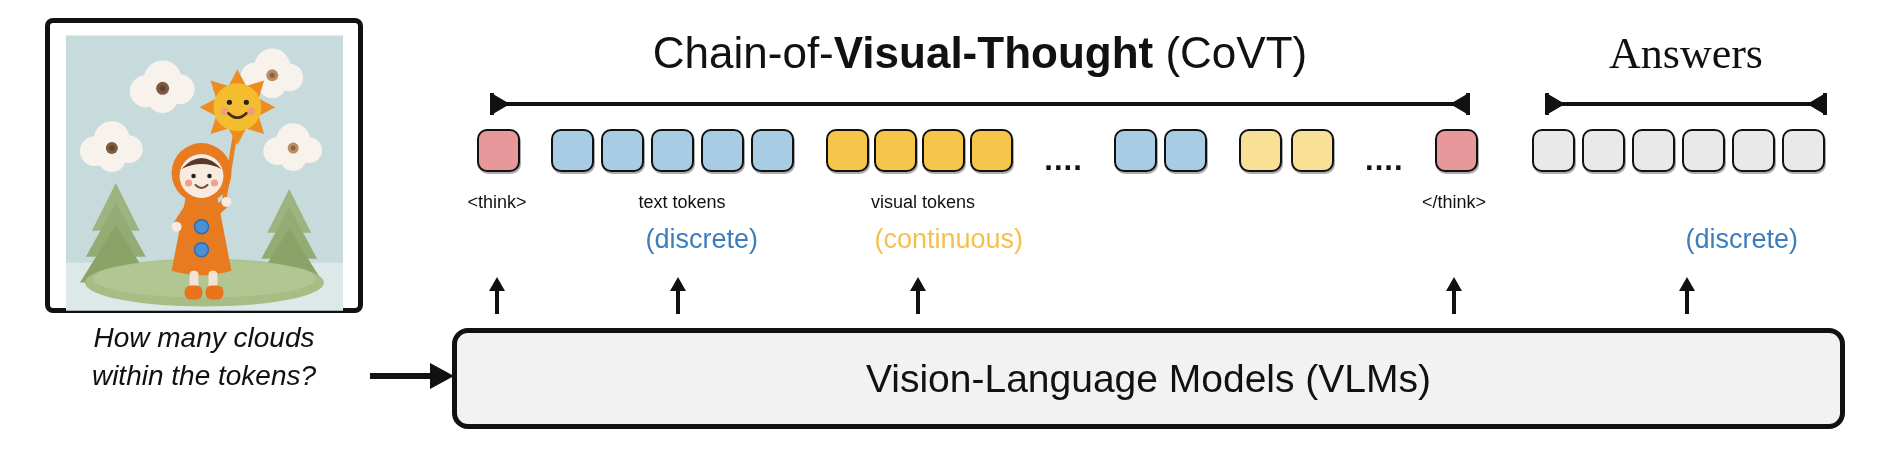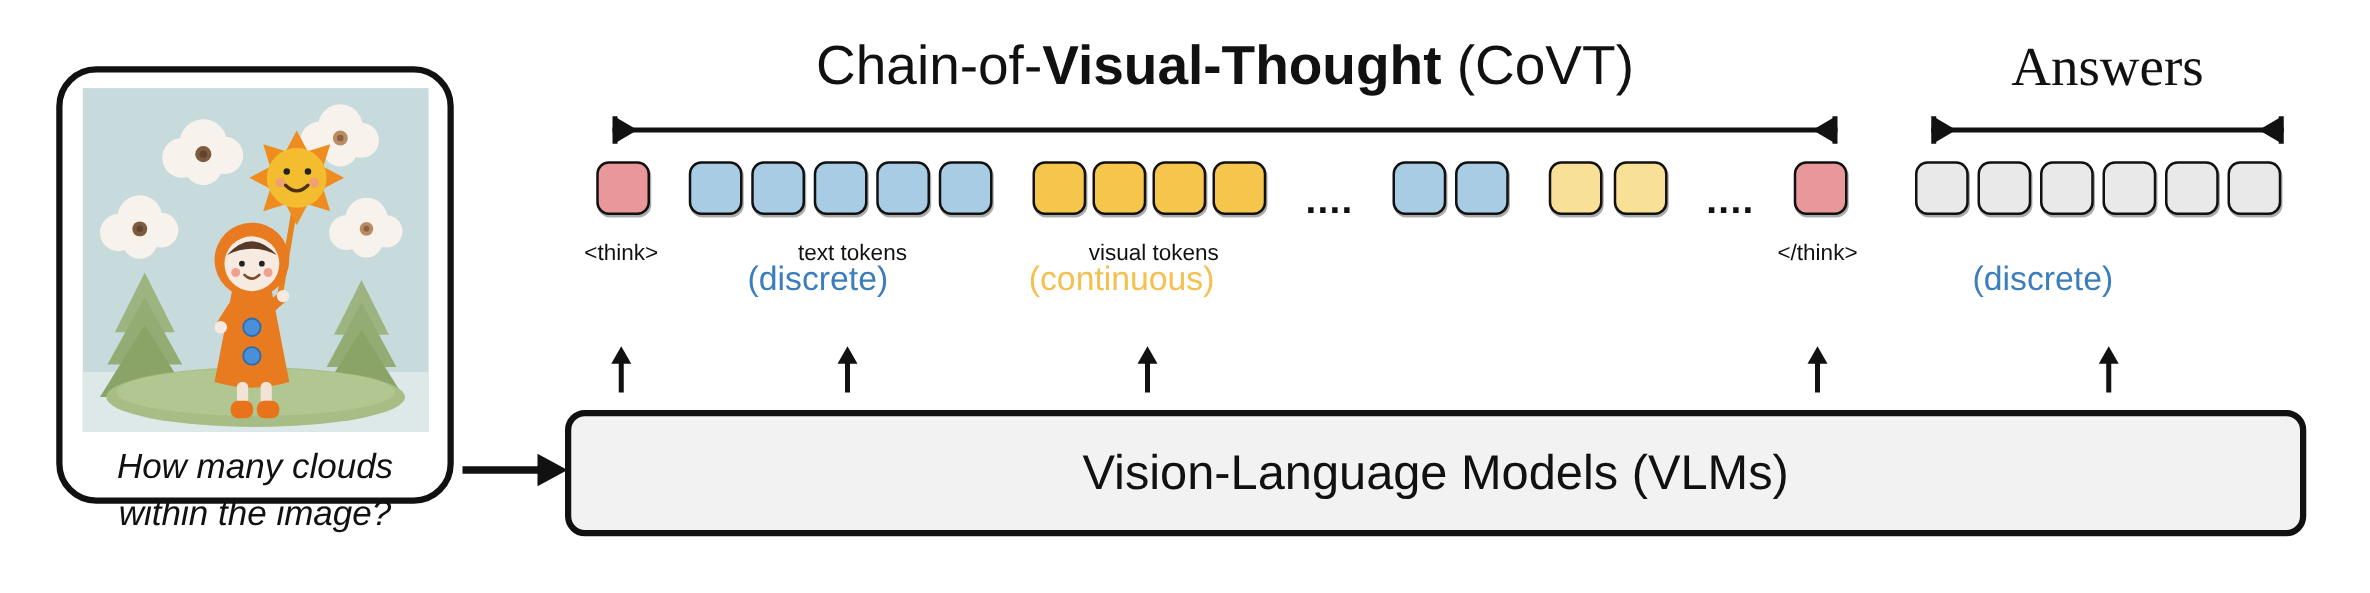--- a/index.html
+++ b/index.html
@@ -1,21 +1,21 @@
 <!DOCTYPE html>
 <html style="--note_blue: #3c7dbd; --note_yellow: #f5c04e;"><head>
 <meta charset="utf-8">
 <style>
   html,body{margin:0;padding:0;background:#fff;}
   .canvas{position:relative;width:1896px;height:474px;background:#ffffff;overflow:hidden;
           font-family:"Liberation Sans",sans-serif;color:#111;}
 
   
-  .card{position:absolute;left:45px;top:53px;width:318px;height:350px;background:#fff;
-        border:5px solid #111;border-radius:32px;box-sizing:border-box;}
+  .card{position:absolute;left:45px;top:18px;width:318px;height:295px;background:#fff;
+        border:5px solid #111;border-radius:8px;box-sizing:border-box;}
   .scene{position:absolute;left:16px;top:12px;width:277px;height:276px;display:block;}
   .question{position:absolute;left:0;right:0;top:296px;text-align:center;font-style:italic;
             font-size:28px;line-height:38px;color:#111;}
 
   
   .harrow{position:absolute;left:370px;top:363px;width:84px;height:26px;}
   .hshaft{position:absolute;left:0;top:10px;width:64px;height:6px;background:#111;}
   .hhead{position:absolute;left:60px;top:0;width:0;height:0;
          border-top:13px solid transparent;border-bottom:13px solid transparent;border-left:24px solid #111;}
 
@@ -41,21 +41,21 @@
   .trow{position:absolute;top:129px;display:flex;align-items:flex-end;}
   .covt-row{left:477px;width:1001px;justify-content:space-between;}
   .answers-row{left:1532px;}
   .tgroup{display:flex;}
   .token{width:43px;height:43px;border:2.5px solid #111;border-radius:10px;box-sizing:border-box;
          box-shadow:1px 2px 0 rgba(70,70,70,.45);}
   .dots{font-size:31px;font-weight:700;letter-spacing:1px;line-height:18px;padding-bottom:3px;color:#111;}
 
   
   .label{position:absolute;top:192px;font-size:18px;text-align:center;white-space:nowrap;color:#111;}
-  .note{position:absolute;top:208px;font-size:27px;text-align:left;white-space:nowrap;}
+  .note{position:absolute;top:224px;font-size:27px;text-align:right;white-space:nowrap;}
   .l-think{left:417px;width:160px;}
   .l-text{left:602px;width:160px;}
   .l-visual{left:823px;width:200px;}
   .l-close{left:1374px;width:160px;}
   .l-resp{left:1577px;width:220px;}
   .n-disc1{left:598px;width:160px;}
   .n-cont{left:823px;width:200px;}
   .n-disc2{left:1578px;width:220px;}
   .note-blue{color:var(--note_blue,#3c7dbd);}
   .note-yellow{color:var(--note_yellow,#f5c04e);}
@@ -158,21 +158,21 @@
         <circle cx="136" cy="192" r="7" fill="#4a90d9" stroke="#2c6cb0" stroke-width="1.5"></circle>
         <circle cx="136" cy="215" r="7" fill="#4a90d9" stroke="#2c6cb0" stroke-width="1.5"></circle>
         <rect x="124" y="236" width="9" height="18" rx="4" fill="#f2e3d5"></rect>
         <rect x="143" y="236" width="9" height="18" rx="4" fill="#f2e3d5"></rect>
         <rect x="119" y="251" width="18" height="14" rx="6" fill="#e8731a"></rect>
         <rect x="140" y="251" width="18" height="14" rx="6" fill="#e8731a"></rect>
       </g>
     </svg>
     <div class="question">
       <div>How many clouds</div>
-      <div>within the image?</div>
+      <div>within the tokens?</div>
     </div>
   </div>
 
   <div class="harrow">
     <div class="hshaft"></div>
     <div class="hhead"></div>
   </div>
 
   <div class="title covt-title"><span>Chain-of-</span><b>Visual-Thought</b><span> (CoVT)</span></div>
   <div class="mline covt-line">

